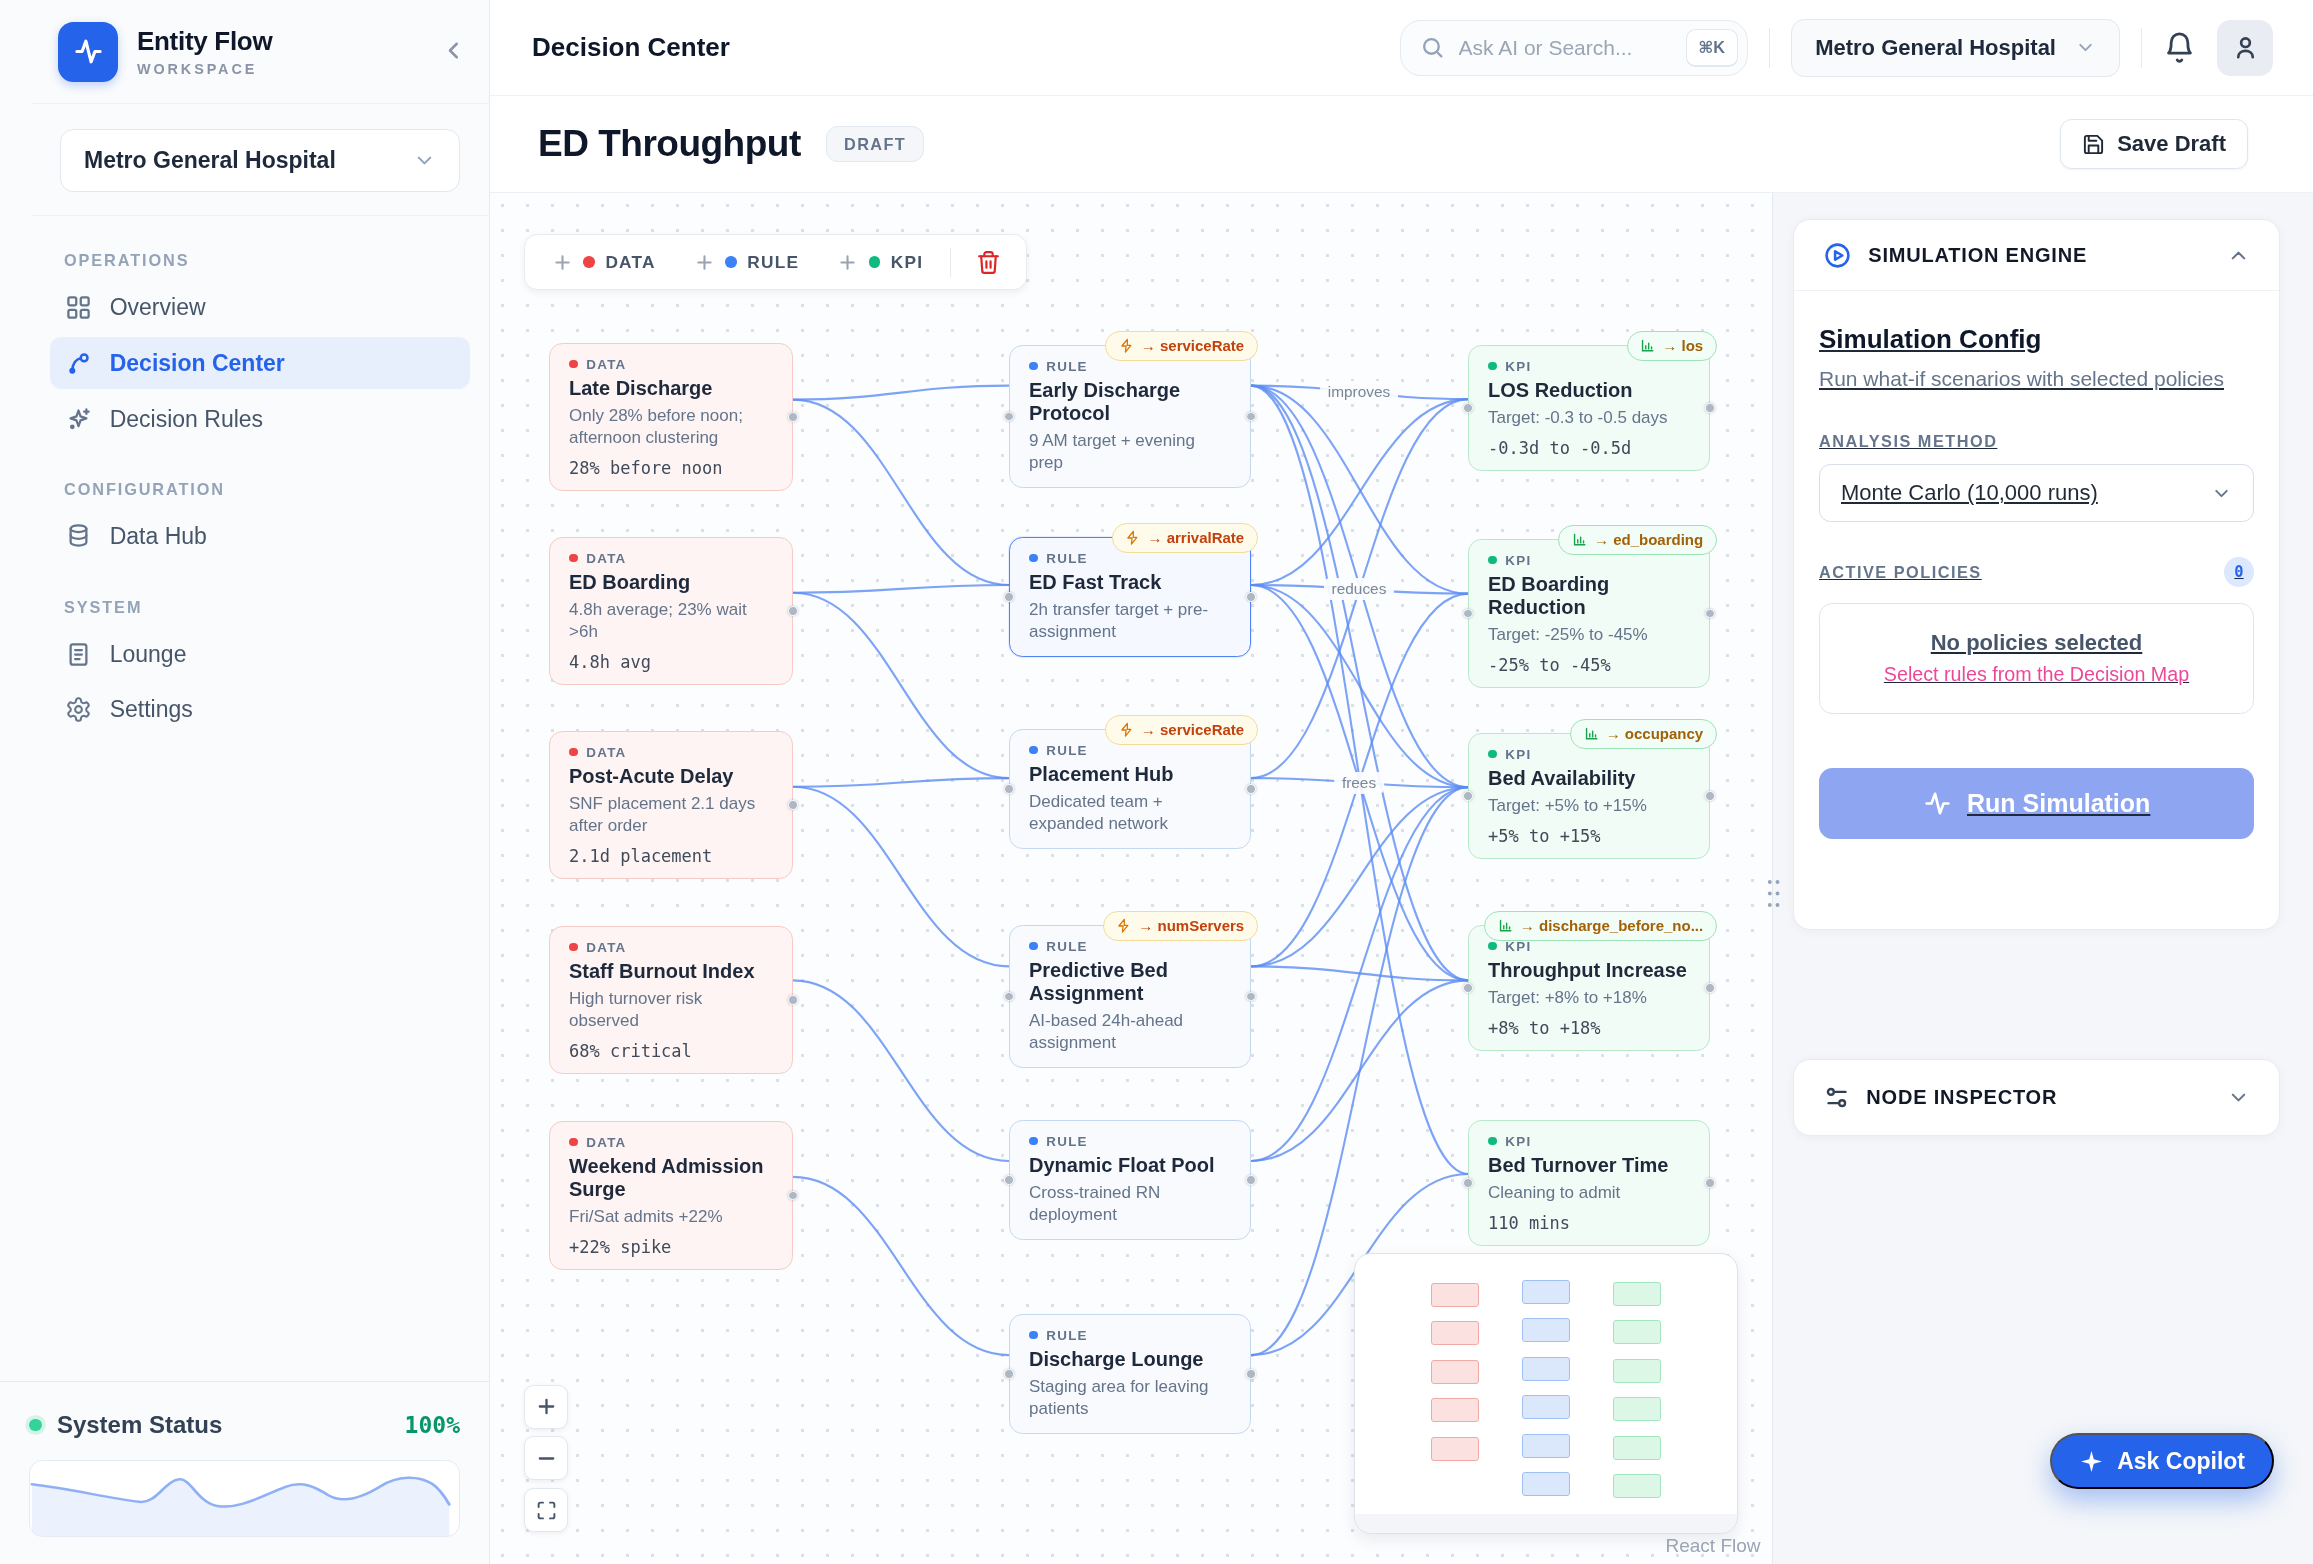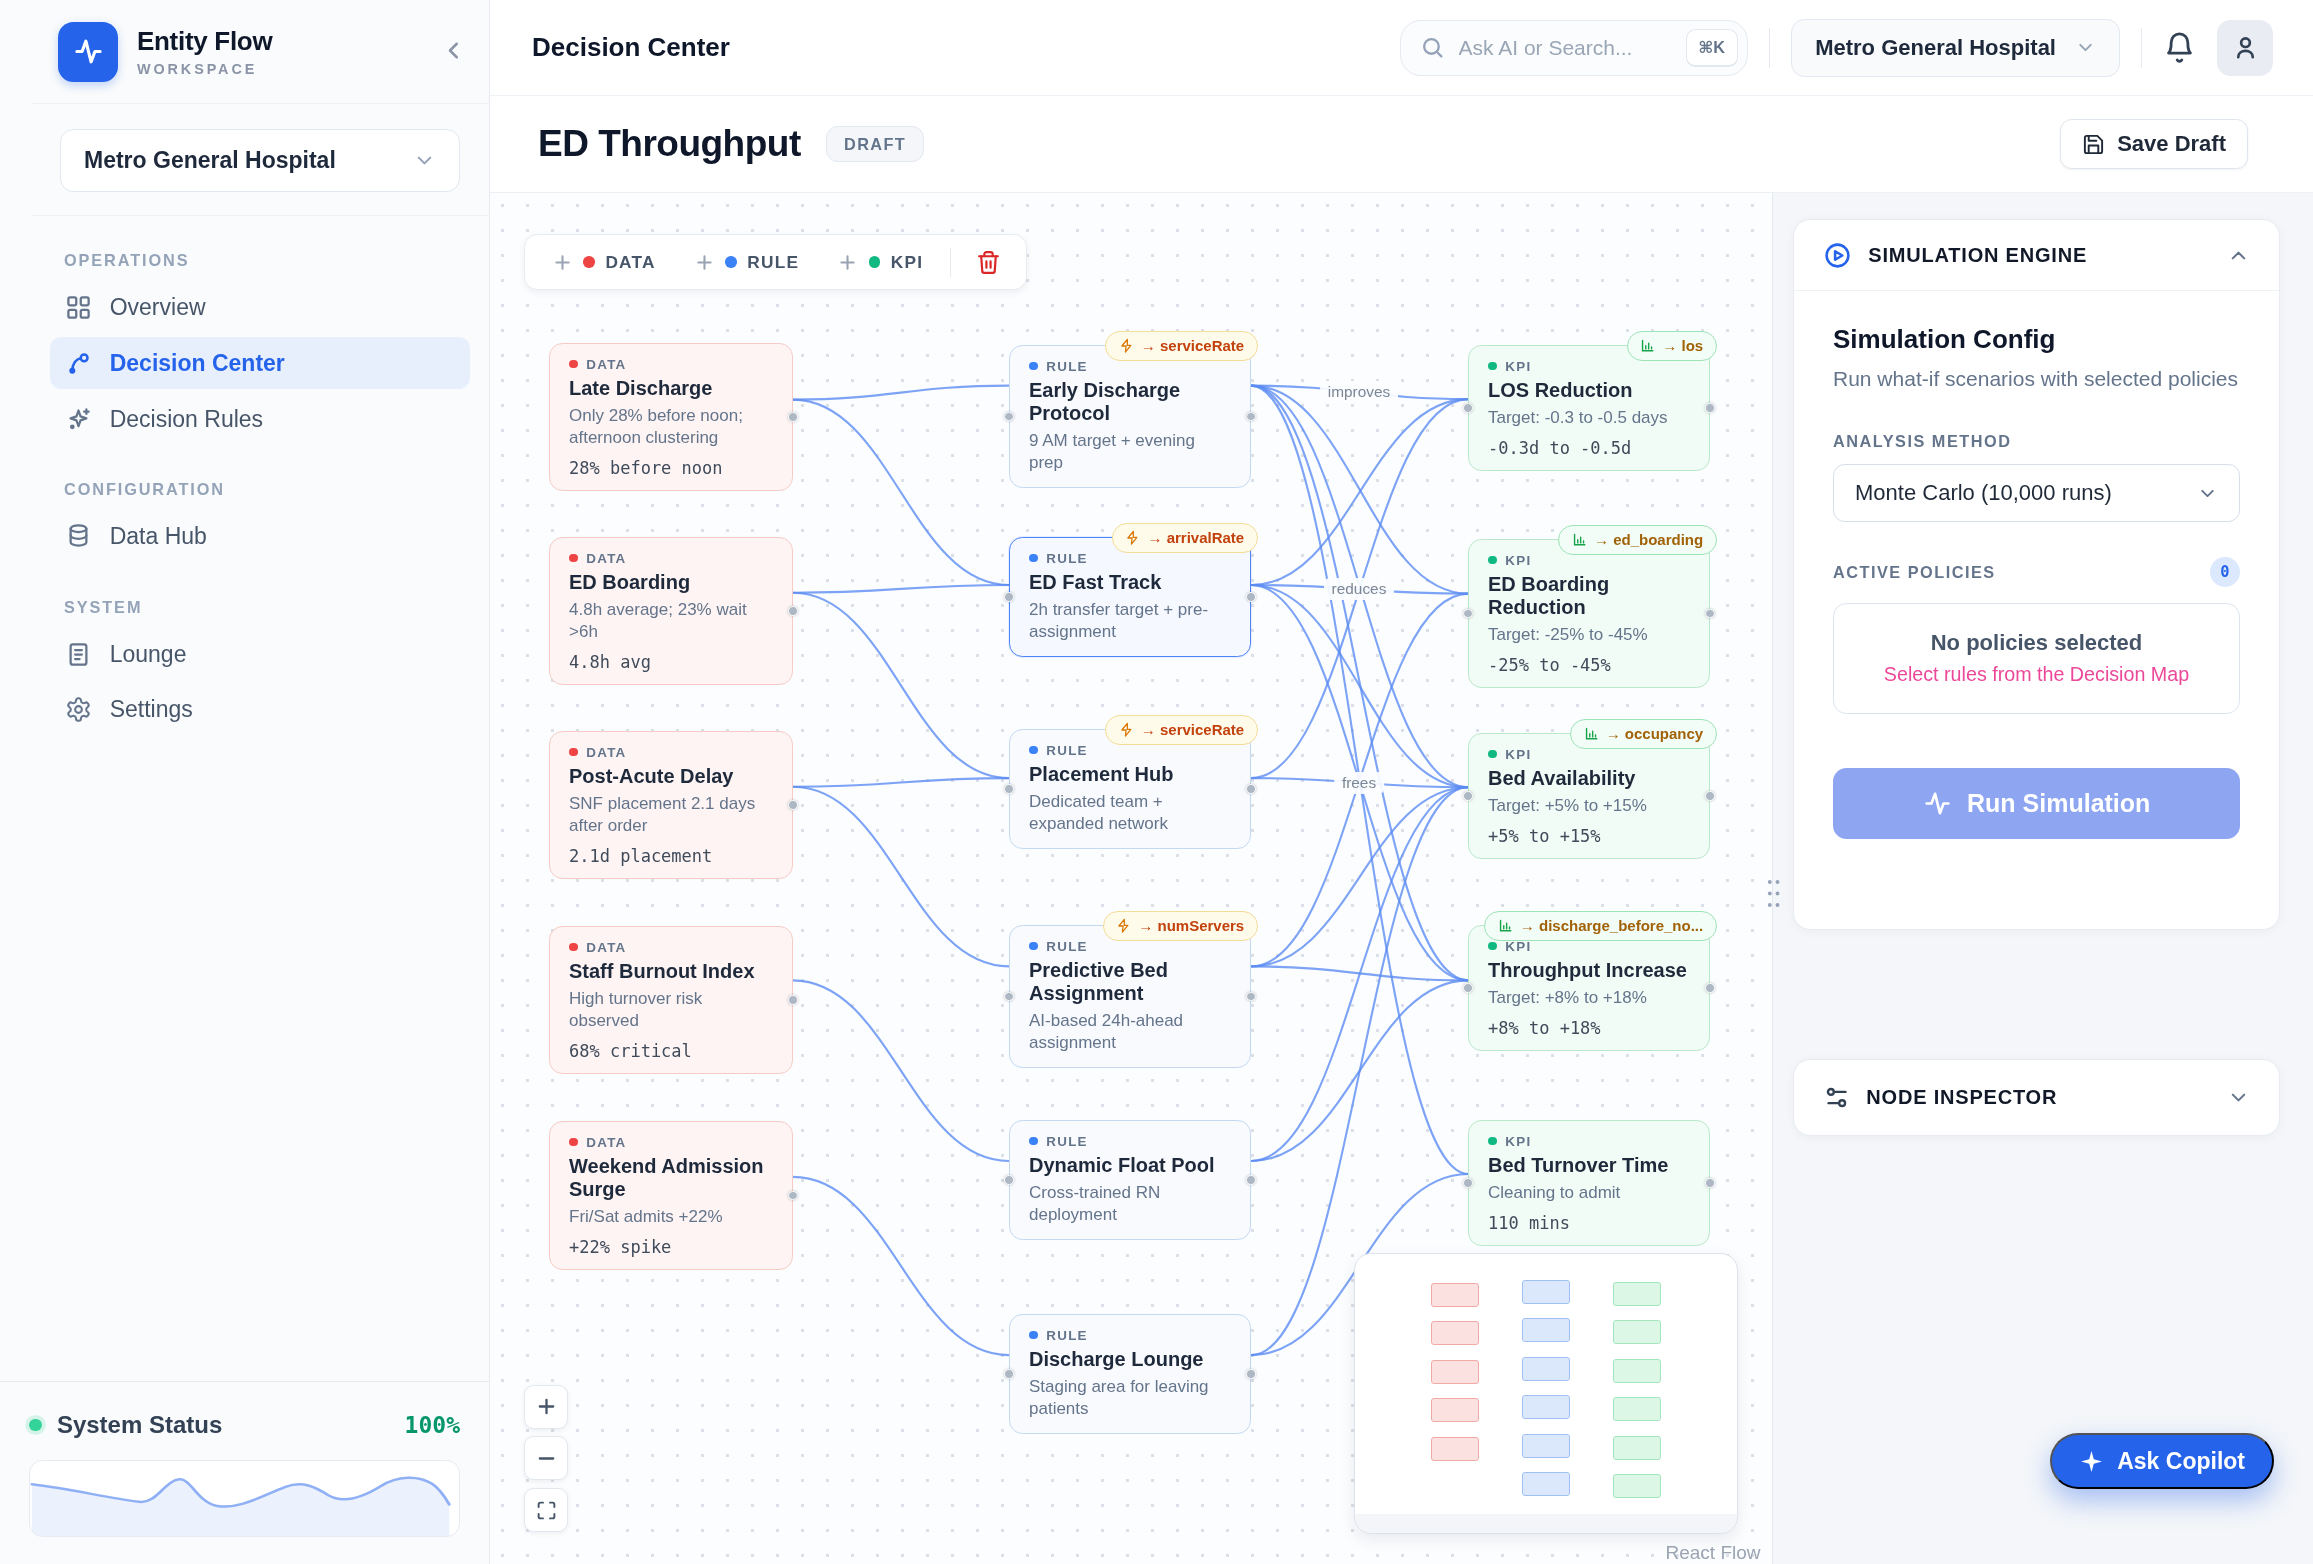--- a/index.html
+++ b/index.html
@@ -81,32 +81,32 @@
   .badge-kpi { background:#f3fdf7; border:1.4px solid #9ce3b6; color:#a16207; }
   .handle { position:absolute; width:9.6px; height:9.6px; border-radius:50%; background:#aeb8c4; border:1.9px solid #fff; box-shadow:0 0 2.9px rgba(15,23,42,.25); top:50%; margin-top:-4.8px; }
   .handle.hl { left:-5.8px; } .handle.hr { right:-5.8px; }
 
   .zoom-controls { position:absolute; left:34px; bottom:33px; z-index:6; display:flex; flex-direction:column; gap:7.7px; }
   .zc-btn { width:44px; height:44px; background:#fff; border:1px solid #e3e8ef; border-radius:9.6px; box-shadow:0 1.9px 4.8px rgba(15,23,42,.06); display:flex; align-items:center; justify-content:center; color:#475569; cursor:pointer; }
 
   .minimap { position:absolute; left:864px; top:1060px; z-index:6; width:384px; height:281px; background:#fff; border:1.4px solid #dde3ec; border-radius:17.3px; box-shadow:0 5.8px 15.4px rgba(15,23,42,.08); overflow:hidden; }
   .mini-rect { position:absolute; width:48px; height:24px; border-radius:2.9px; }
   .mini-mask { position:absolute; left:0; right:0; bottom:0; height:19px; background:#eceff4; opacity:.65; }
-  .rf-attr { position:absolute; right:11.5px; bottom:1px; z-index:6; font-size:19px; color:#9aa4b2; }
+  .rf-attr { position:absolute; right:11.5px; bottom:8px; z-index:6; font-size:19px; color:#9aa4b2; }
 
   .drag-grip { position:absolute; left:1275px; top:682px; z-index:7; color:#94a3b8; }
 
   
   .panel-card { position:absolute; left:1303px; width:487px; background:#fff; border:1px solid #e8ecf2; border-radius:17.3px; box-shadow:0 1.9px 9.6px rgba(15,23,42,.04); }
   .card-head { height:71px; display:flex; align-items:center; justify-content:space-between; padding:0 29px; cursor:pointer; }
   .card-head .hleft { display:flex; align-items:center; gap:16.3px; }
   .card-head .htitle { font-size:20px; font-weight:800; letter-spacing:0.8px; color:#111827; }
   #engine-card { top:26px; height:711px; }
   #engine-card .card-head { border-bottom:1px solid #eef1f6; }
-  .card-body { padding:27px 39px 0; }
+  .card-body { padding:27px 25px 0;text-decoration:underline; }
   .cfg-title { font-size:26px; font-weight:800; color:#0f172a; margin-top:5.8px; }
   .cfg-desc { font-size:21px; color:#64748b; line-height:1.45; margin-top:9.6px; }
   .field-label { font-size:16.3px; font-weight:700; letter-spacing:1.5px; color:#64748b; margin-top:37px; }
   .select { margin-top:13.4px; height:58px; border:1.4px solid #d7dee8; border-radius:11.5px; display:flex; align-items:center; justify-content:space-between; padding:0 21px; cursor:pointer; background:#fff; }
   .select span { font-size:22px; color:#1f2937; }
   .policies-row { display:flex; align-items:center; justify-content:space-between; margin-top:35px; }
   .policies-row .field-label { margin-top:0; }
   .count-badge { width:30px; height:30px; border-radius:50%; background:#dbe8fd; color:#2563eb; font-size:15.4px; font-weight:700; display:flex; align-items:center; justify-content:center; font-family:"DejaVu Sans Mono",monospace; }
   .empty-box { margin-top:15.4px; height:111px; border:1.4px solid #dee4ee; border-radius:13.4px; display:flex; flex-direction:column; align-items:center; justify-content:center; gap:6.7px; }
   .empty-title { font-size:22px; font-weight:600; color:#475569; }

